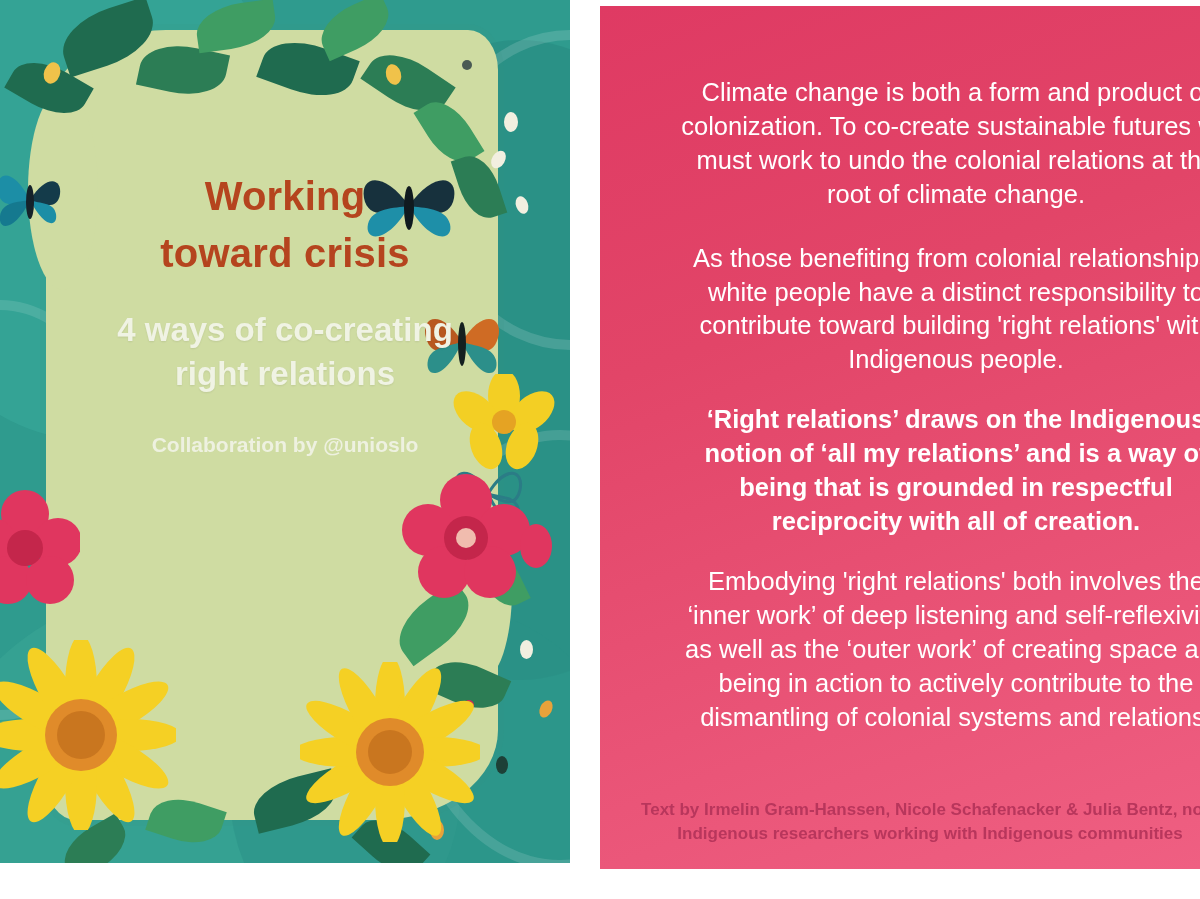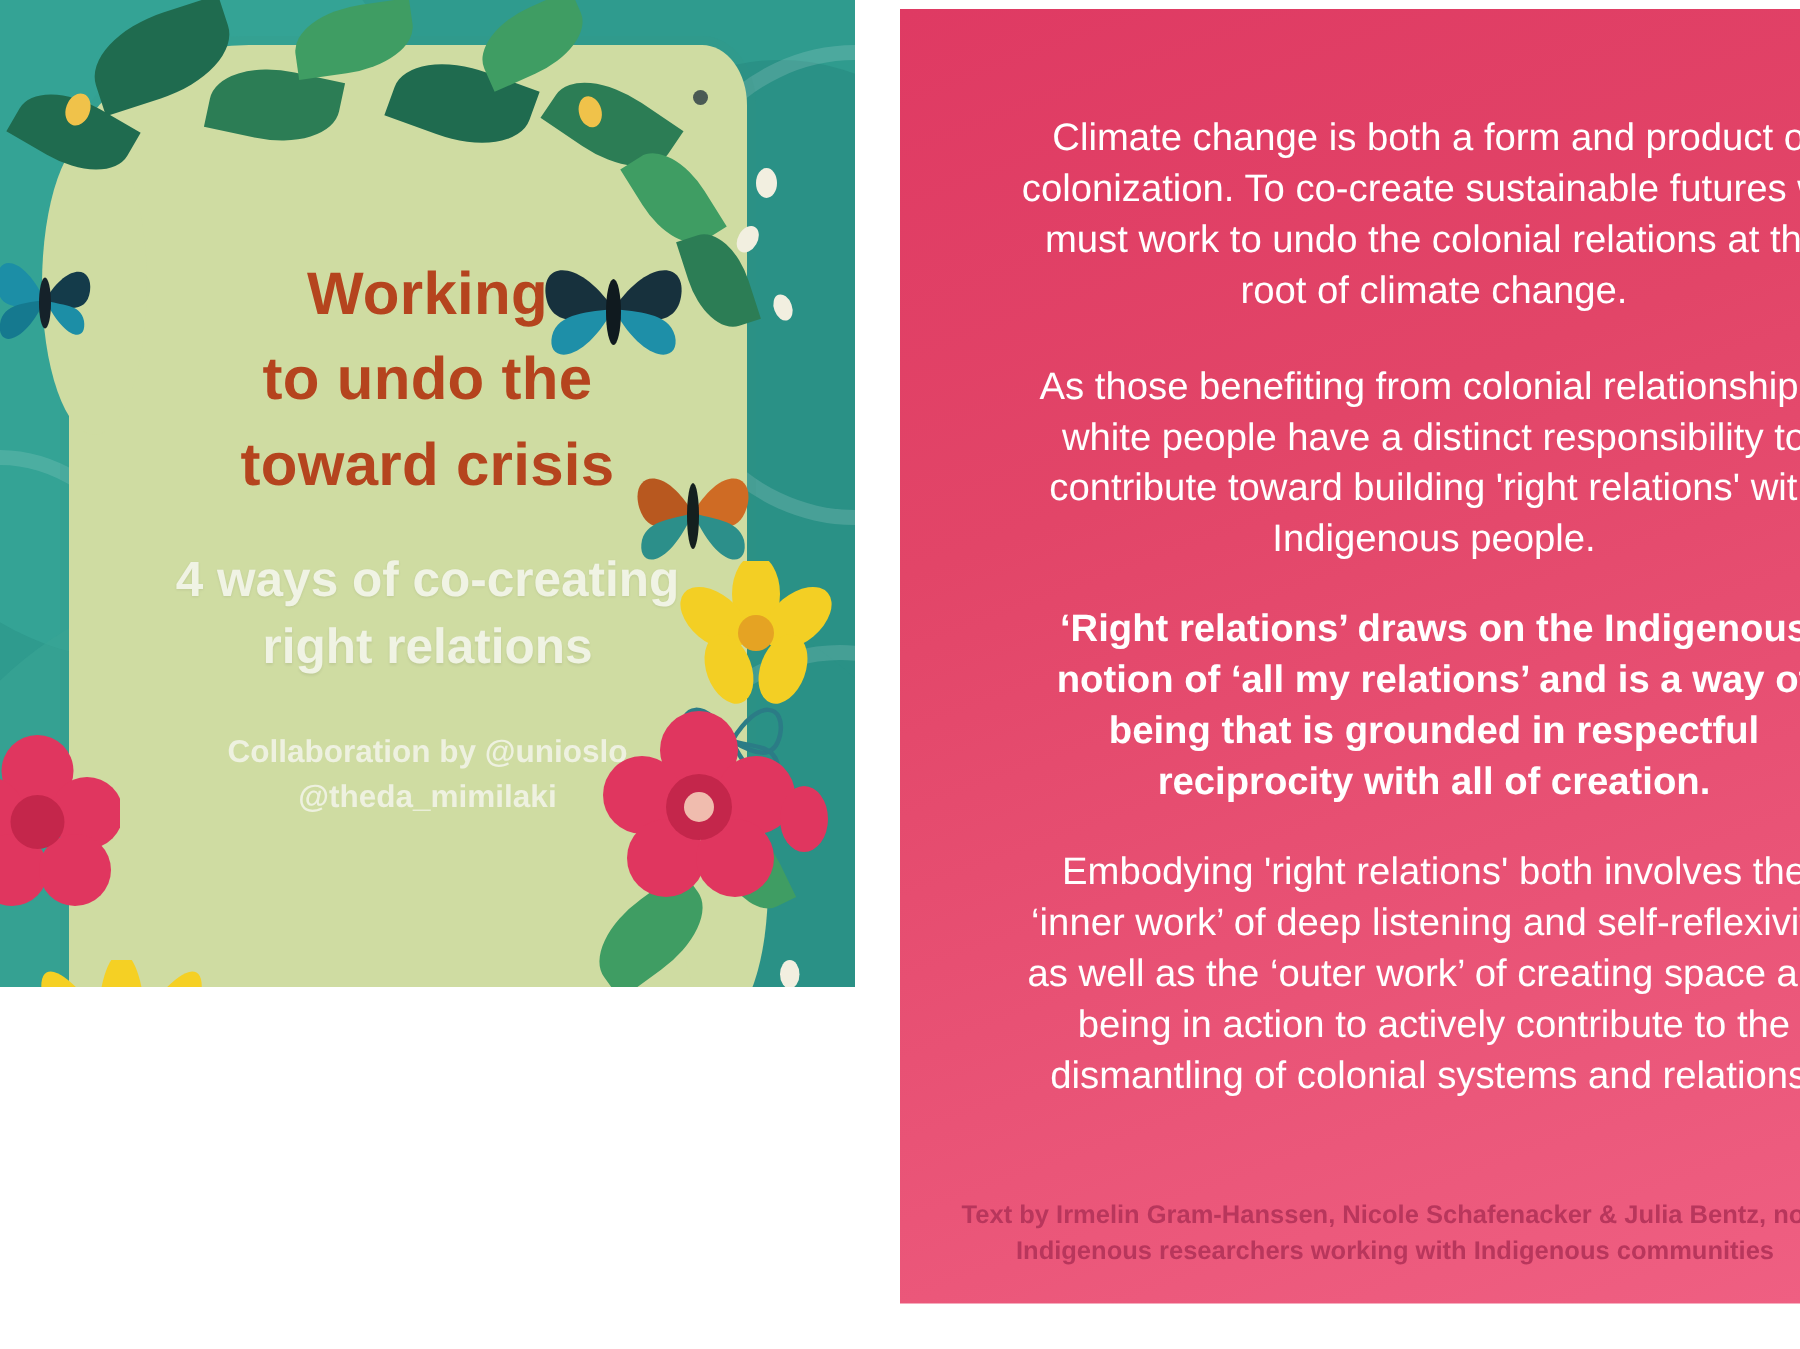--- a/index.html
+++ b/index.html
@@ -19,21 +19,21 @@
     height: 899px;
     background: #ffffff;
   }
 
   
   .poster {
     position: absolute;
     left: 0;
     top: 0;
     width: 570px;
-    height: 658px;
+    height: 863px;
     background: #2f9b8e;
     overflow: hidden;
   }
   
   .poster .wave {
     position: absolute;
     border-radius: 50%;
     opacity: .55;
   }
   .w1 { left: -120px; top: -80px; width: 420px; height: 520px; background: #38a99a; }
@@ -339,30 +339,28 @@
           </g>
         </g>
         <circle cx="90" cy="90" r="34" fill="#e08b2a"></circle>
         <circle cx="90" cy="90" r="22" fill="#c9761f"></circle>
       </svg>
     </div>
 
     <div class="poster-text">
       <div class="poster-title">
         <div>Working</div>
-        <div>to undo the</div>
         <div>toward crisis</div>
       </div>
       <div class="poster-sub">
         <div>4 ways of co-creating</div>
         <div>right relations</div>
       </div>
       <div class="poster-credit">
         <div>Collaboration by @unioslo</div>
-        <div>@theda_mimilaki</div>
       </div>
     </div>
   </div>
 
   <div class="pink-card">
     <div class="pink-inner">
       <p class="para">Climate change is both a form and product of colonization. To co-create sustainable futures we must work to undo the colonial relations at the root of climate change.</p>
       <p class="para p2">As those benefiting from colonial relationships, white people have a distinct responsibility to contribute toward building 'right relations' with Indigenous people.</p>
       <p class="para bold">‘Right relations’ draws on the Indigenous notion of  ‘all my relations’ and is a way of being that is grounded in respectful reciprocity with all of creation.</p>
       <p class="para">Embodying 'right relations' both involves the ‘inner work’ of deep listening and self-reflexivity, as well as the ‘outer work’ of creating space and being in action to actively contribute to the dismantling of colonial systems and relations.</p>

